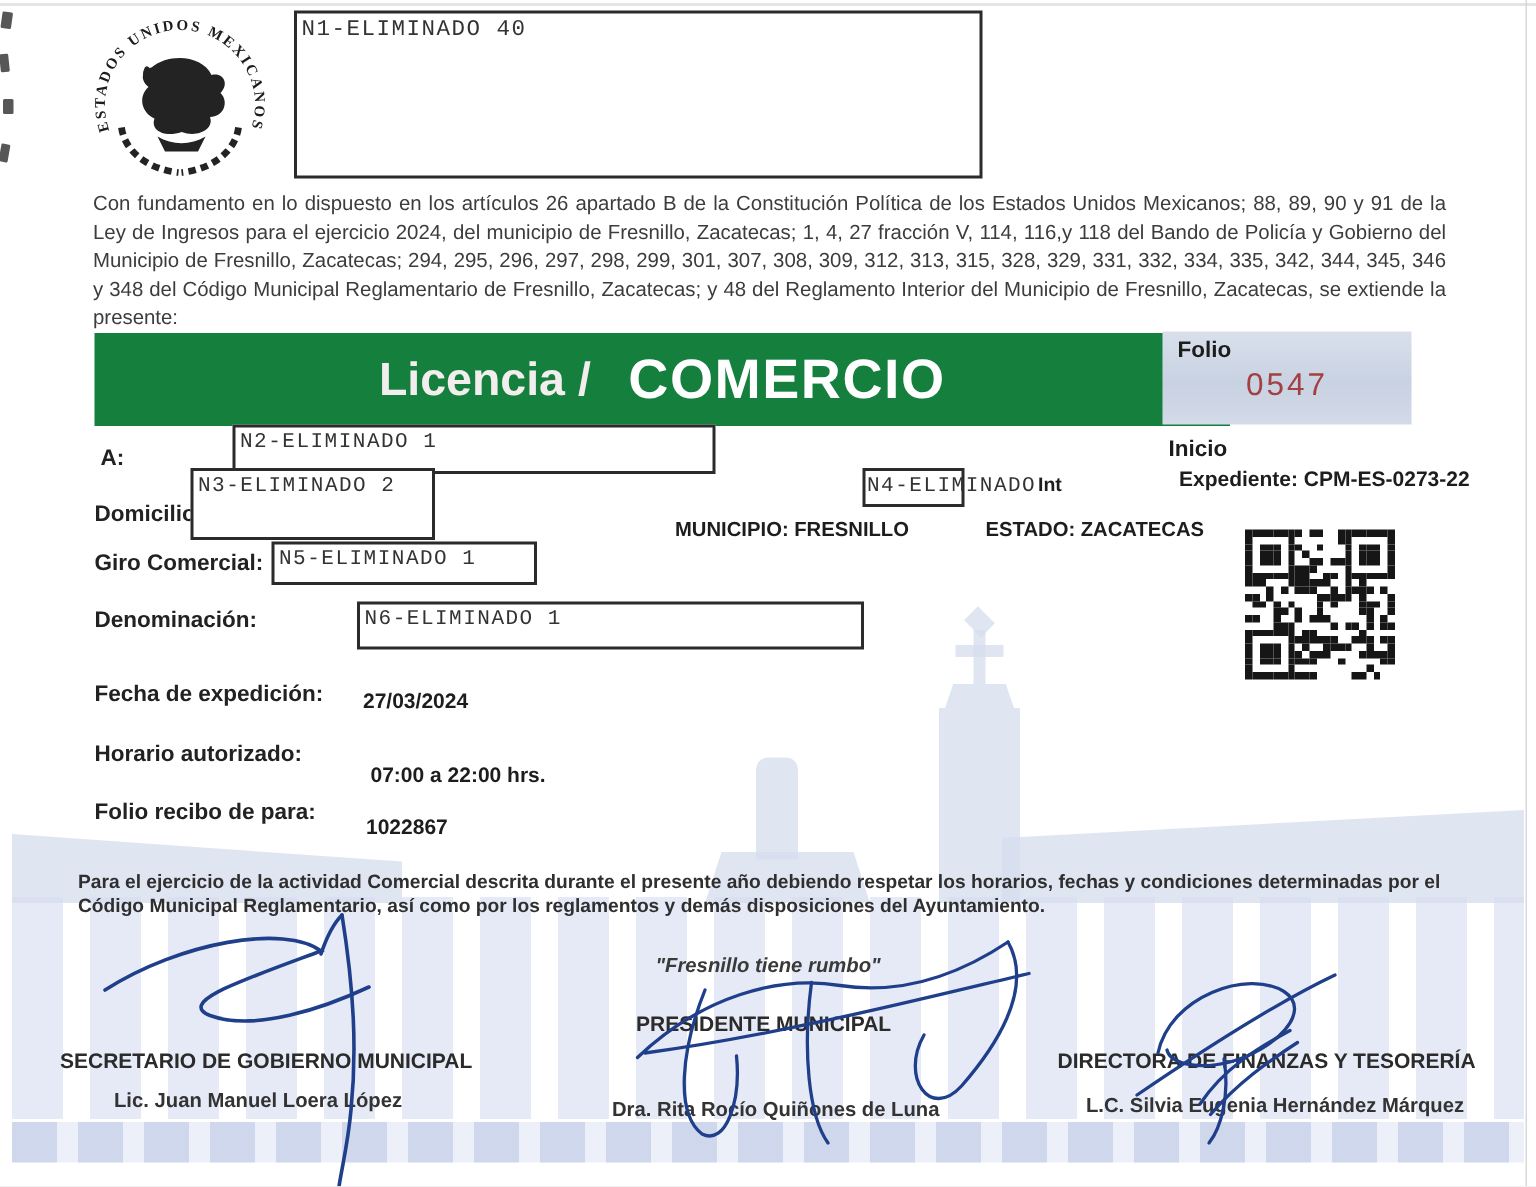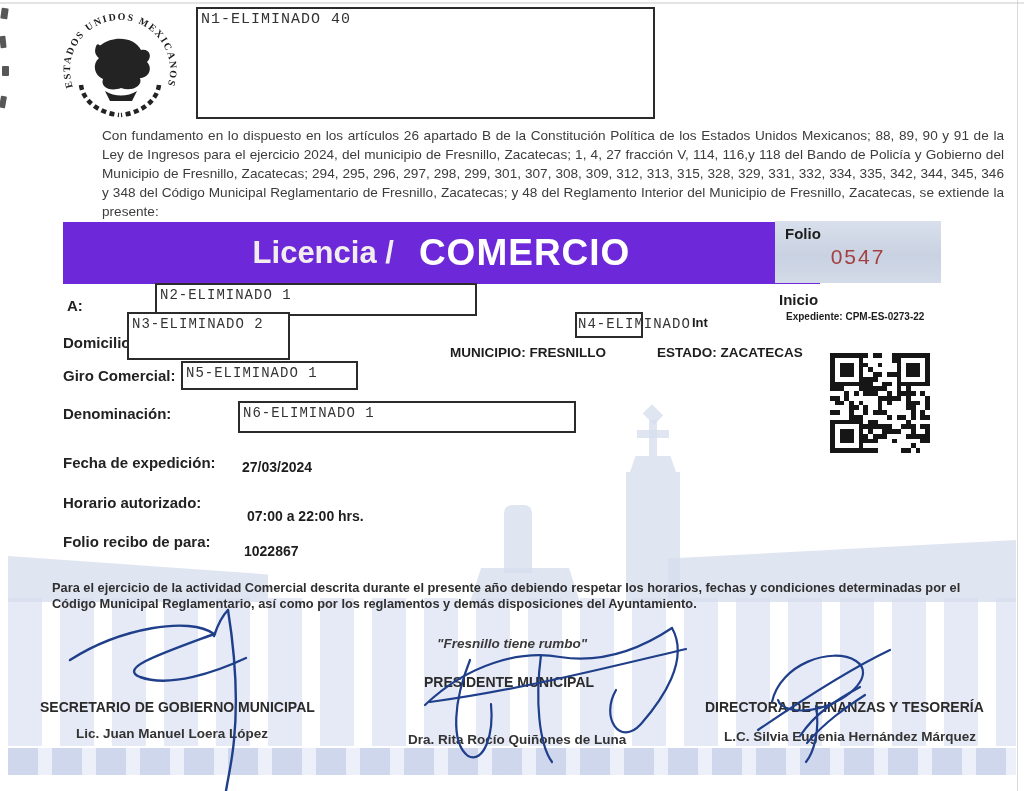--- a/index.html
+++ b/index.html
@@ -17,36 +17,36 @@
   .rbox{border:2px solid #2b2b2b;background:#fff;box-sizing:border-box;z-index:2;}
   .rtext{font-size:14px;color:#333;letter-spacing:1px;white-space:nowrap;z-index:3;}
 
   
   .yearbox{left:765px;top:38px;width:210px;height:67px;background:#8d8d8d;
            display:flex;align-items:center;justify-content:center;z-index:2;}
   .yearbox span{color:#fff;font-size:52px;font-weight:bold;letter-spacing:18px;text-indent:18px;}
 
   
   .legal{left:62px;top:126px;width:902px;font-size:13.6px;line-height:1.4;
-         text-align:justify;color:#3c3c3c;z-index:2;margin-left:40px;}
-
-  
-  .banner{left:63px;top:222px;width:757px;height:62px;background:#6d28d9;
+         text-align:justify;color:#3c3c3c;z-index:2;}
+
+  
+  .banner{left:63px;top:222px;width:757px;height:62px;background:#15803d;
           display:flex;align-items:center;justify-content:center;gap:25px;z-index:2;}
   .banner .t1{color:#f3eeee;font-size:31px;font-weight:bold;}
   .banner .t2{color:#ffffff;font-size:37px;font-weight:800;letter-spacing:1px;}
 
   
   .foliobox{left:775px;top:221px;width:166px;height:62px;z-index:2;
             background:linear-gradient(180deg,#d9e0ec 0%,#c9d2e2 55%,#d3dae8 100%);}
   .foliobox .flabel{position:absolute;left:10px;top:4px;font-size:15px;font-weight:bold;color:#1d1d1d;}
   .foliobox .fnum{position:absolute;left:0;top:24px;width:100%;text-align:center;
                   font-size:21px;color:#a34040;letter-spacing:2px;}
   .inicio{left:779px;top:291px;font-size:15px;font-weight:bold;color:#1d1d1d;z-index:2;}
-  .expediente{left:786px;top:311px;font-size:10px;font-weight:bold;color:#1d1d1d;z-index:2;}
+  .expediente{left:786px;top:311px;font-size:14px;font-weight:bold;color:#1d1d1d;z-index:2;}
 
   .lbl{font-size:15px;font-weight:bold;color:#222;z-index:2;white-space:nowrap;}
   .val{font-size:14px;font-weight:bold;color:#1d1d1d;z-index:2;white-space:nowrap;}
   .geo{font-size:13.5px;font-weight:bold;color:#1d1d1d;z-index:2;white-space:nowrap;}
 
   
   .usage{left:52px;top:580px;width:920px;text-align:left;font-size:12.8px;
          font-weight:bold;line-height:1.22;color:#2f2f2f;z-index:2;}
 
   

